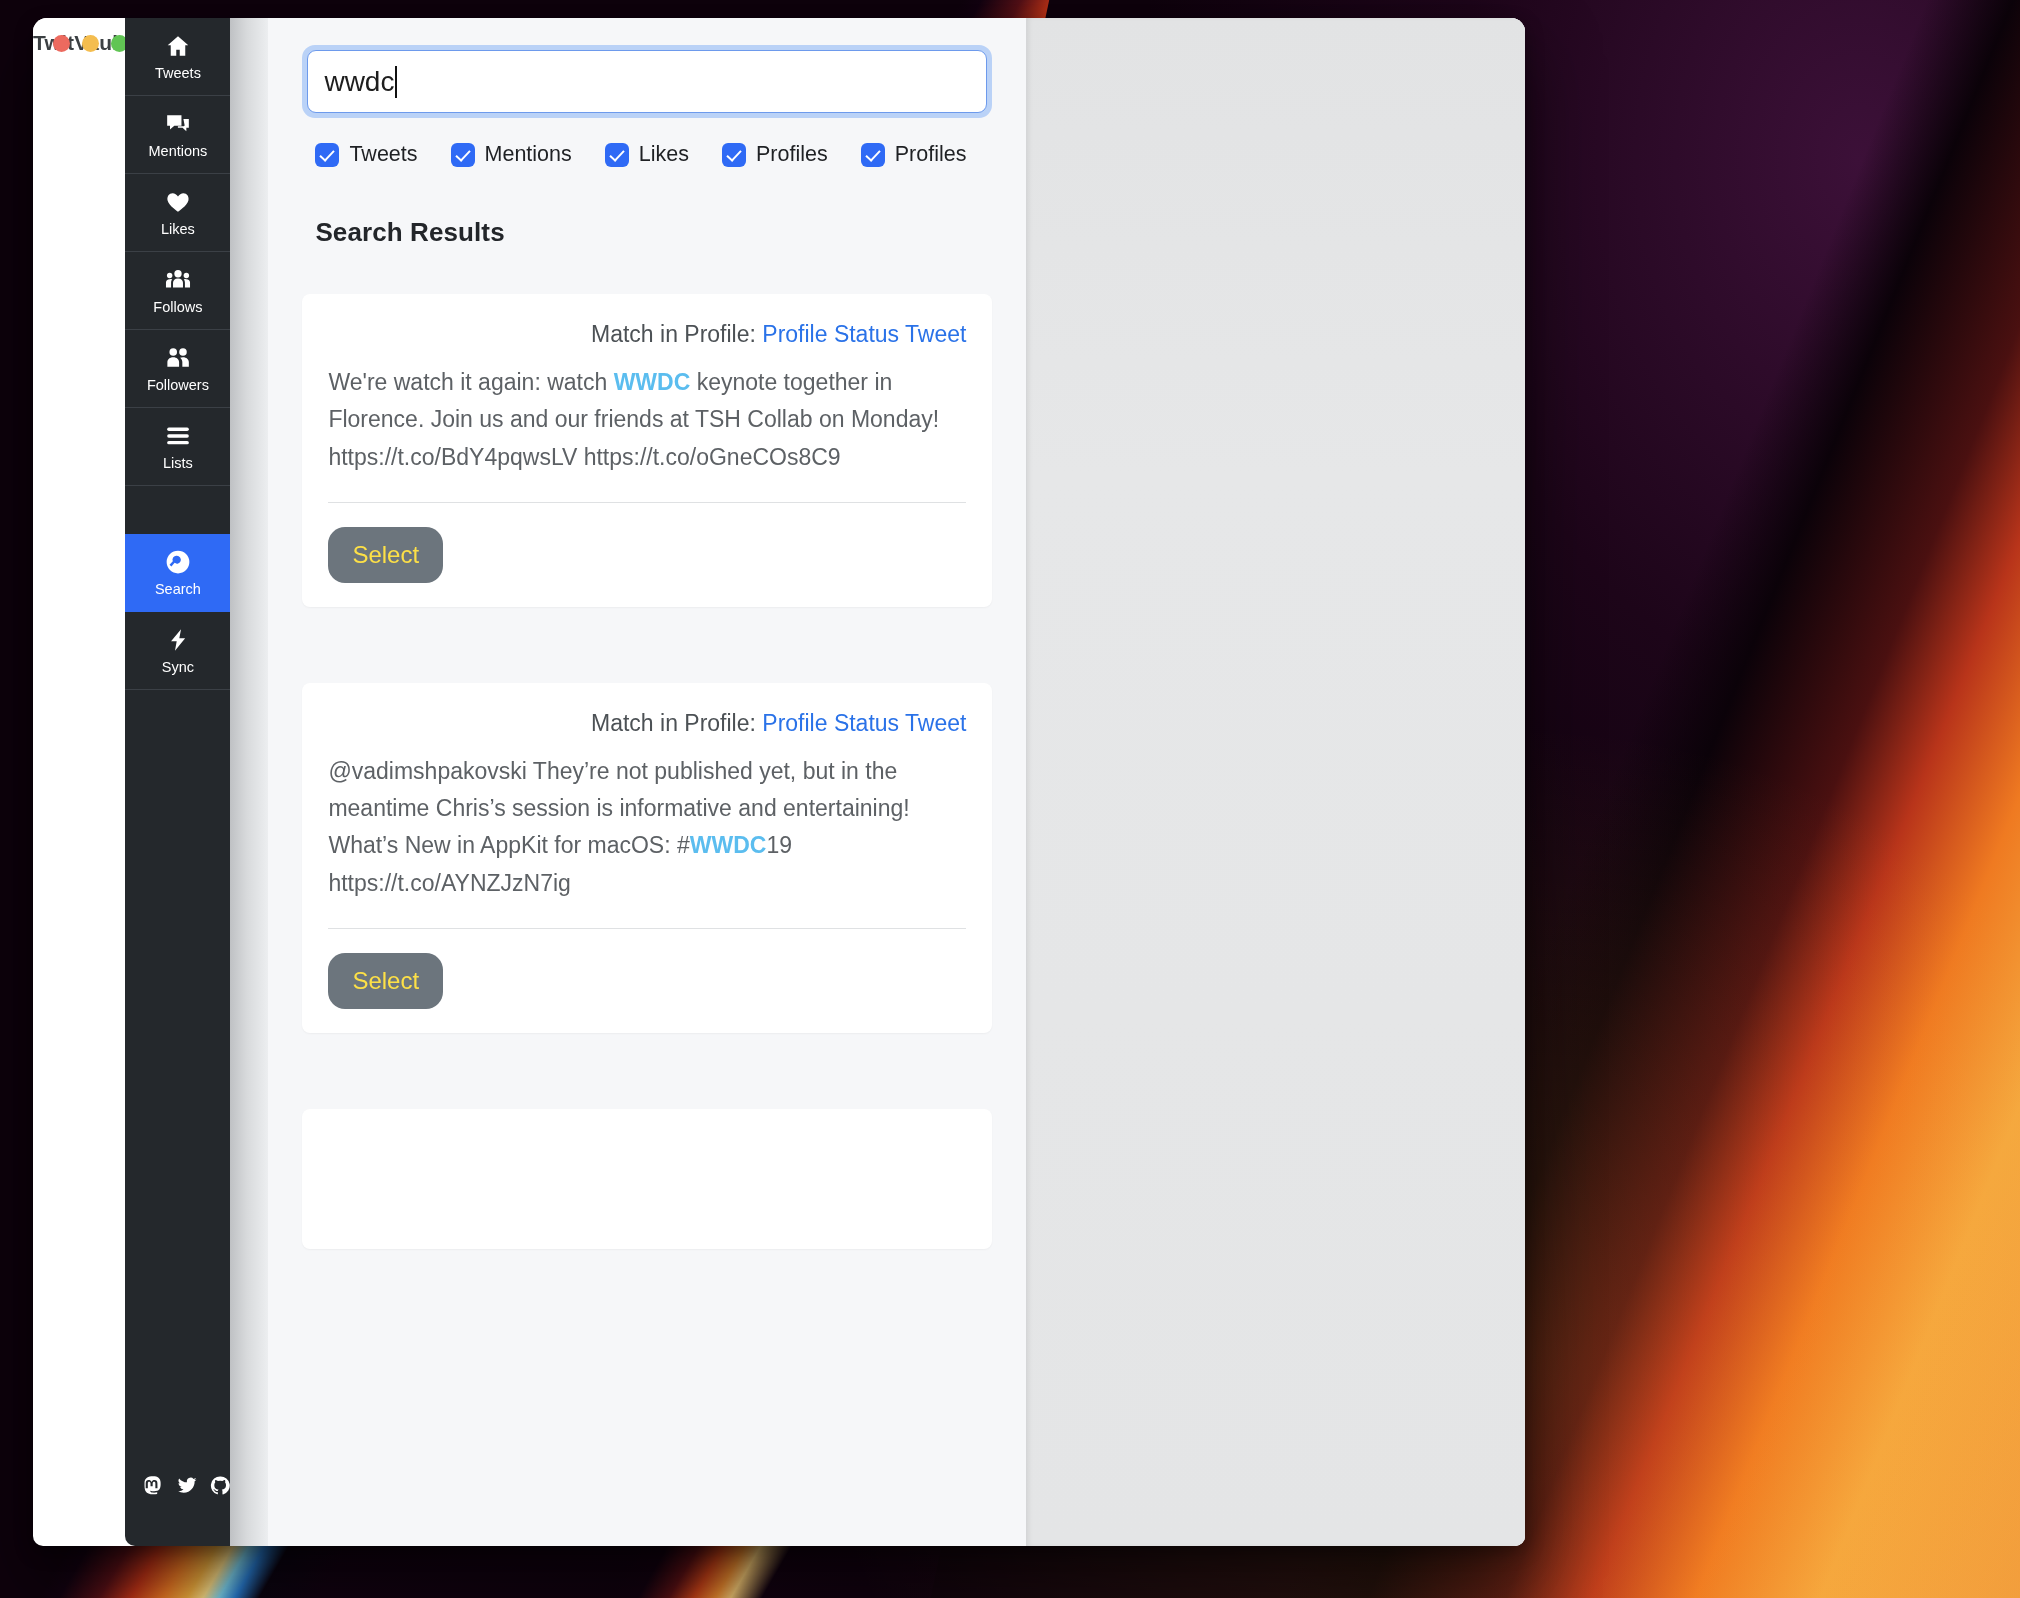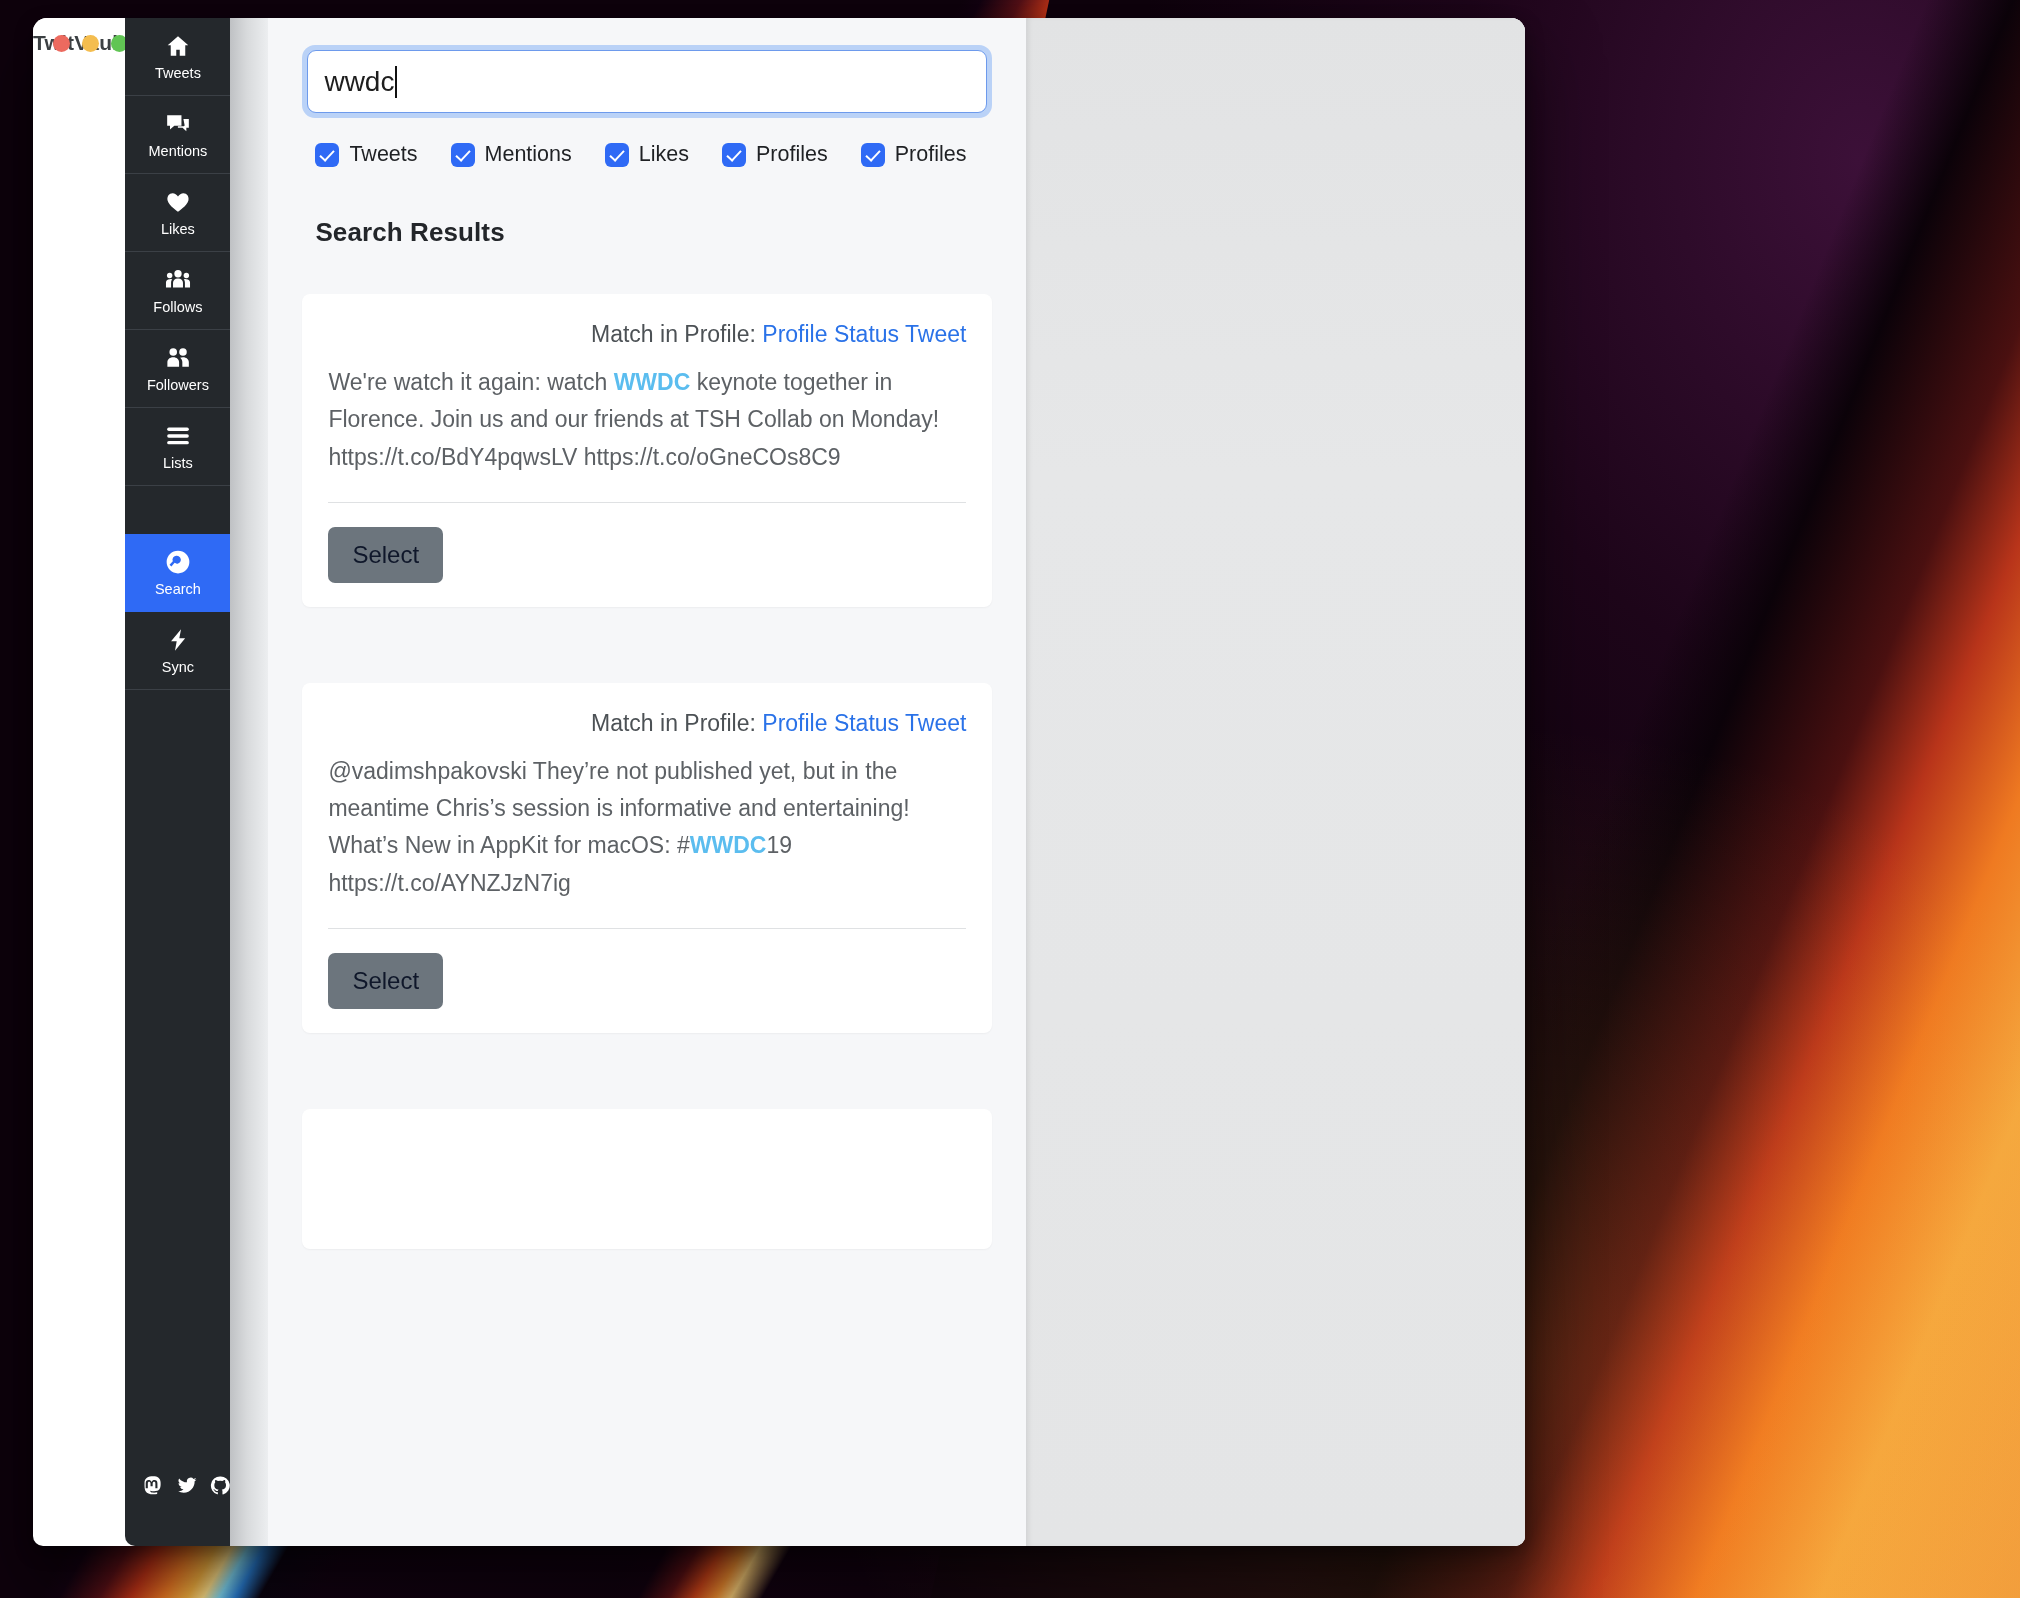--- a/index.html
+++ b/index.html
@@ -295,25 +295,25 @@
   }
   .card-text .hl { color: #5bbdef; font-weight: bold; }
   .card-rule {
     height: 1px;
     background: #dfe1e3;
     margin: 26px 0 24px 0;
   }
   .btn-select {
     display: inline-block;
     background: #6c757d;
-    color: #0f172a;
+    color: #fde047;
     font-size: 24px;
     padding: 14px 24px;
     border: none;
-    border-radius: 7px;
+    border-radius: 17px;
     cursor: pointer;
     font-family: "Liberation Sans", sans-serif;
   }
 
   
   #right-pane {
     flex: 1;
     background: linear-gradient(180deg, #e2e3e4 0%, #e6e7e8 30%, #e4e5e6 100%);
     border-left: 1px solid #d5d6d8;
     box-shadow: inset 3px 0 6px -3px rgba(0,0,0,.12);

